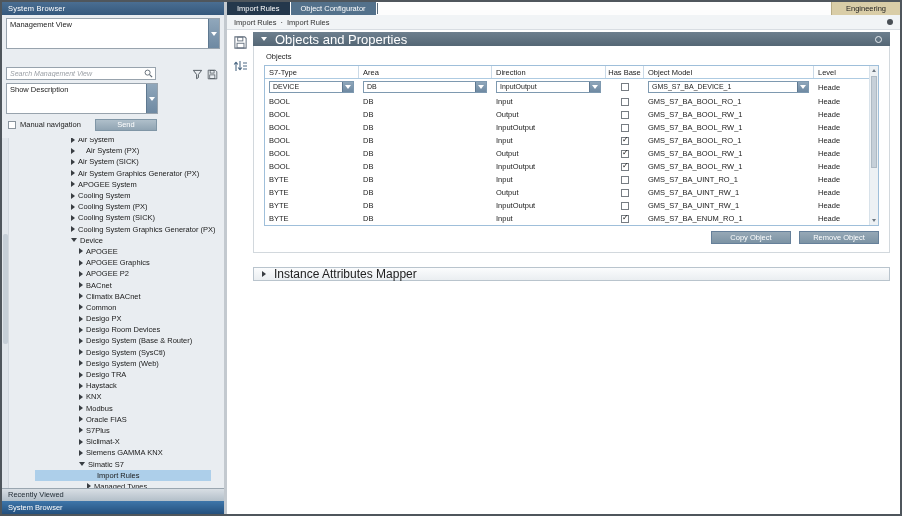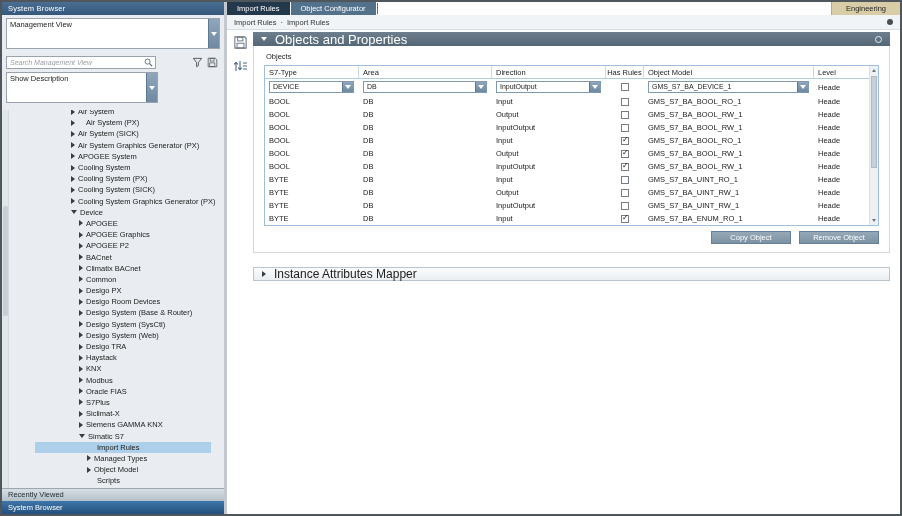--- a/index.html
+++ b/index.html
@@ -8,21 +8,21 @@
   .window{position:absolute;inset:0;border:2px solid #4F565C;display:flex;background:#E9EDF1}
 
   
   .left-panel{width:222px;display:flex;flex-direction:column;background:#E9EDF1;flex:none}
   .lp-title{height:13px;background:linear-gradient(#4A6E92,#35587C);color:#FFF;font-size:7.5px;line-height:13px;padding-left:6px;letter-spacing:.2px}
   .lp-controls{padding:3px 4px 2px}
   .combo{height:31px;background:#FFF;border:1px solid #98A3AD;display:flex;align-items:stretch;font-size:7.5px;color:#222}
   .combo-text{flex:1;padding-left:3px;line-height:11px;white-space:nowrap;overflow:hidden}
   .combo-arrow{width:11px;background:linear-gradient(#90A7BB,#6E89A2);border-left:1px solid #5E7890;display:flex;align-items:center;justify-content:center;flex:none}
   .tri-down-w{width:0;height:0;border-left:3px solid transparent;border-right:3px solid transparent;border-top:4px solid #FFF}
-  .search-row{display:flex;align-items:center;margin-top:6px;height:14px}
+  .search-row{display:flex;align-items:flex-end;margin-top:17px;height:14px}
   .search-box{width:150px;height:13px;border:1px solid #98A3AD;background:#FFF;display:flex;align-items:center}
   .search-box input{flex:1;border:0;outline:none;font-size:7px;color:#333;padding:0 3px;height:100%;font-family:"Liberation Sans","DejaVu Sans",sans-serif;min-width:0}
   .search-box input::placeholder{color:#9A9FA5;font-style:italic}
   .icon-btn{display:flex;align-items:center;justify-content:center;flex:none}
   .spacer{flex:1}
   .manual-row{display:flex;align-items:center;margin-top:4px;height:13px}
   .checkbox{width:8px;height:8px;border:1px solid #8A949D;background:#FFF;margin-left:2px;flex:none}
   .manual-label{font-size:7.5px;color:#222;margin-left:4px;white-space:nowrap}
   .send-btn{width:62px;height:12px;background:linear-gradient(#AFBFCA,#90A4B3);border:1px solid #8096A6;color:#FFF;font-size:7.5px;line-height:10px;text-align:center;margin-left:14px}
 
@@ -129,20 +129,25 @@
         </span>
       </div>
 
       <div class="combo" style="margin-top:3px;width:152px">
         <span class="combo-text">Show Description</span>
         <span class="combo-arrow">
             <span class="tri-down-w"></span>
           </span>
       </div>
 
+      <div class="manual-row">
+        <span class="checkbox"></span>
+        <span class="manual-label">Manual navigation</span>
+        <span class="send-btn">Send</span>
+      </div>
     </div>
 
     <div class="tree">
       <div class="tree-scrollbar">
         <div class="tree-thumb"></div>
       </div>
       <div class="tree-inner">
           <div class="tree-row" style="padding-left: 60px;">
             <span class="tri tri-r"></span>
             <span>Air System</span>
@@ -329,21 +334,21 @@
         </div>
 
         <div class="panel-body">
           <div class="objects-label">Objects</div>
 
           <div class="tbl">
             <div class="t-row t-head">
               <div class="t-cell c0">S7-Type</div>
               <div class="t-cell c1">Area</div>
               <div class="t-cell c2">Direction</div>
-              <div class="t-cell c3">Has Rules</div>
+              <div class="t-cell c3">Has Base</div>
               <div class="t-cell c4">Object Model</div>
               <div class="t-cell c5">Level</div>
             </div>
 
             <div class="t-row t-editor">
               <div class="t-cell c0">
                 <span class="mini-combo">
                   <span class="mc-text">DEVICE</span>
                   <span class="combo-arrow">
                       <span class="tri-down-w"></span>

